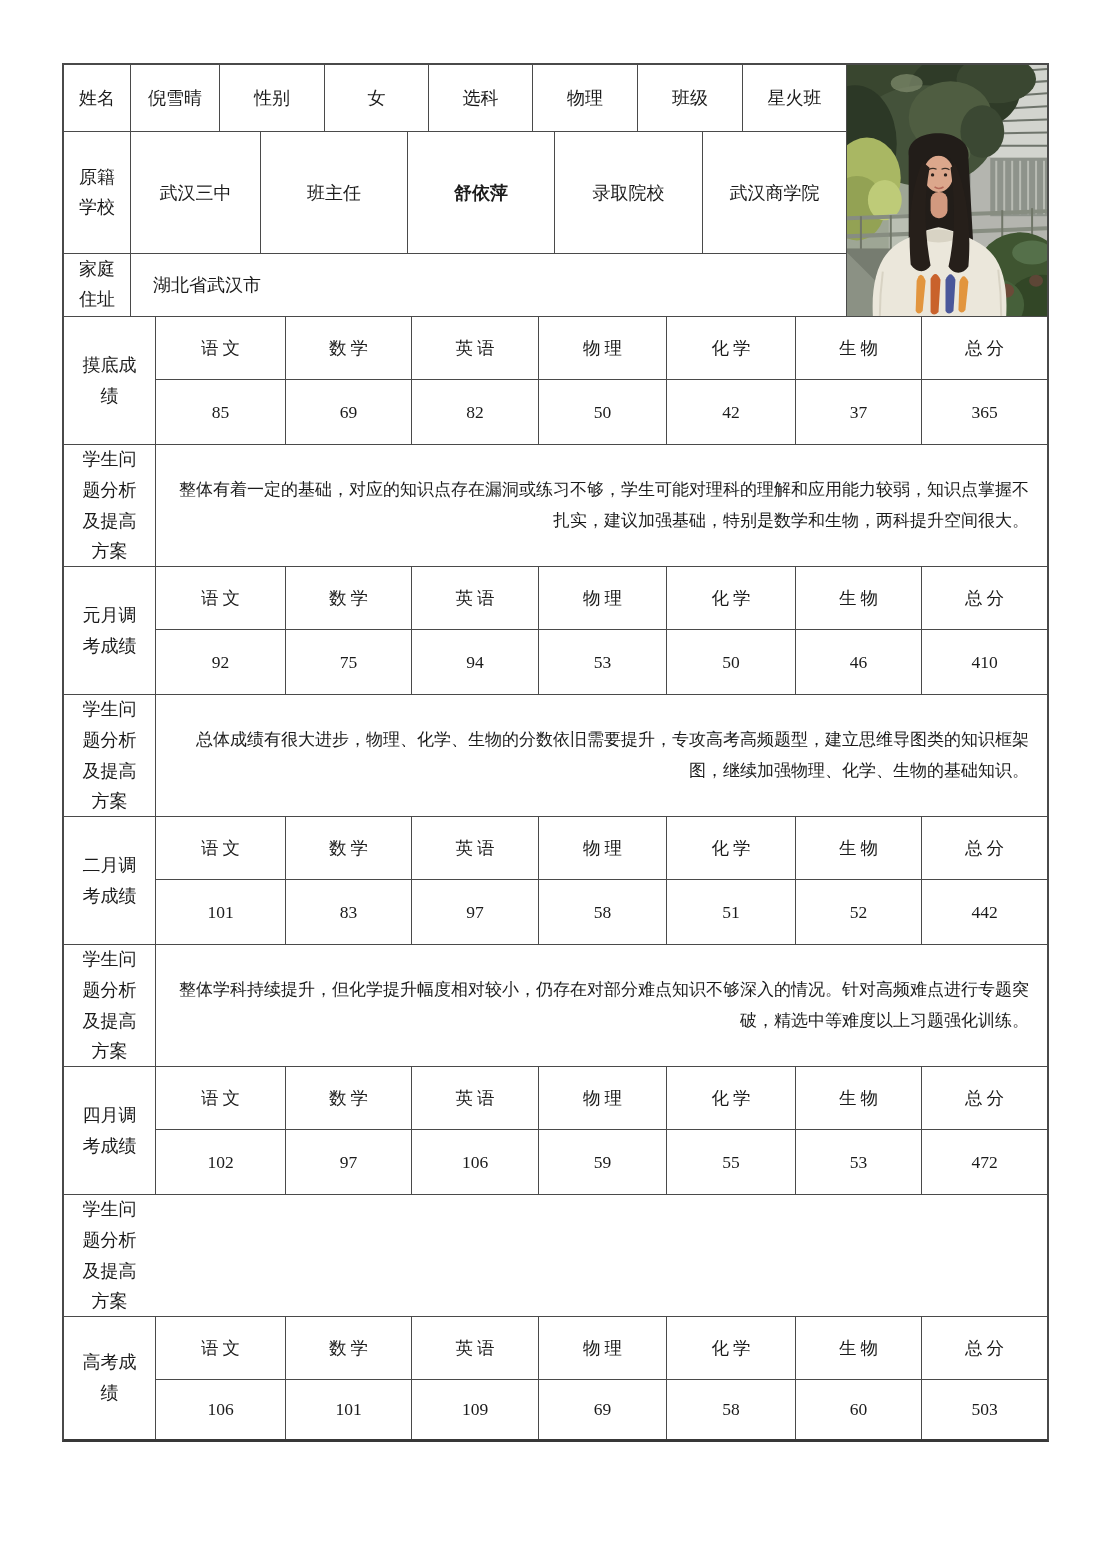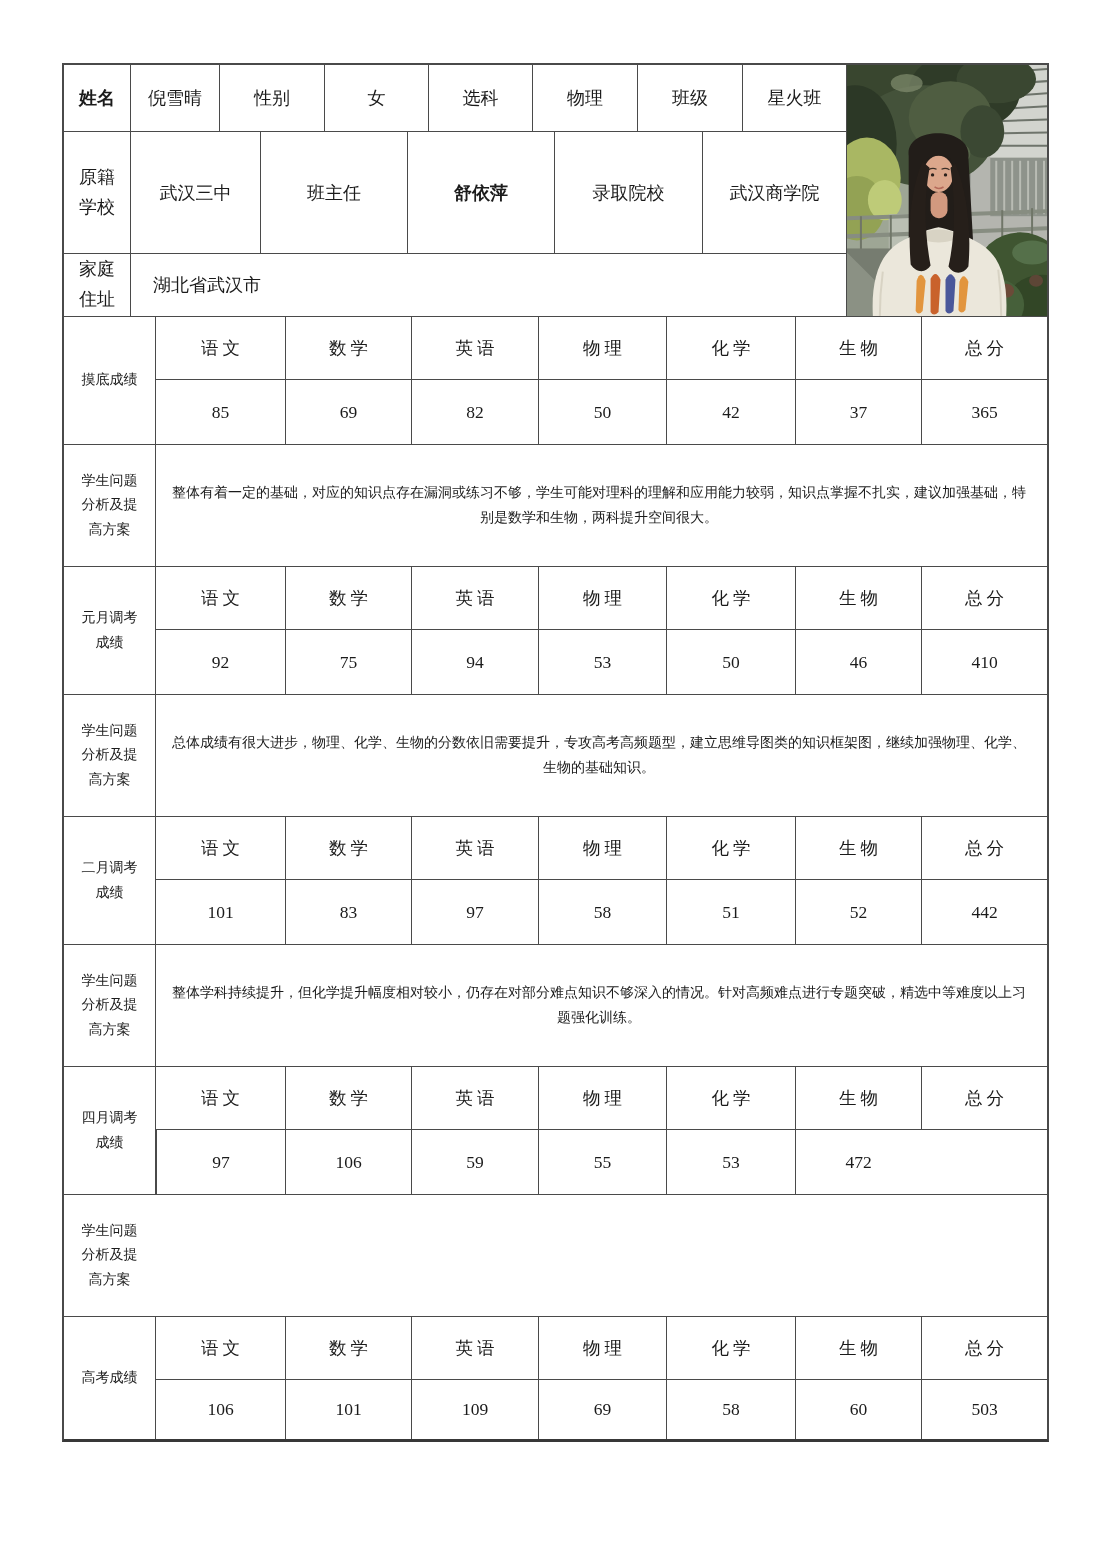--- a/index.html
+++ b/index.html
@@ -19,21 +19,21 @@
     display:flex; align-items:center; justify-content:center;
     text-align:center; font-size:18px; overflow:hidden;
   }
 
   
   .header-area { height:251px; }
   .header-left { width:782px; display:flex; flex-direction:column; }
   .r1 { height:66px; }
   .r2 { height:122px; flex:none; }
   .r3 { flex:1; }
-  .r1 .cell:nth-child(1){ width:66px;font-weight:bold; }
+  .r1 .cell:nth-child(1){ width:66px; }
   .r1 .cell:nth-child(2){ width:89px; }
   .r1 .cell:nth-child(3){ width:105px; }
   .r1 .cell:nth-child(4){ width:104px; }
   .r1 .cell:nth-child(5){ width:104px; }
   .r1 .cell:nth-child(6){ width:105px; }
   .r1 .cell:nth-child(7){ width:105px; }
   .r1 .cell:nth-child(8){ flex:1; }
   .r2 .cell:nth-child(1){ width:66px; }
   .r2 .cell:nth-child(2){ width:130px; }
   .r2 .cell:nth-child(3){ width:147px; }
@@ -44,21 +44,21 @@
   .r3 .cell:nth-child(2){ flex:1; justify-content:flex-start; padding-left:22px; text-align:left; }
   .wrap2 { width:40px; display:inline-block; line-height:1.65; }
   .photo-cell { flex:1; overflow:hidden; }
   .photo-cell svg { display:block; width:100%; height:100%; }
 
   
   .section { width:100%; }
   .score-section { height:128px; }
   .label-cell {
     width:91px; display:flex; align-items:center; justify-content:center;
-    text-align:center; font-size:14px;
+    text-align:center; font-size:18px;
   }
   .label-cell span { display:inline-block; width:58px; line-height:1.72; }
   .sec-body { flex:1; display:flex; flex-direction:column; }
   .subj-row { height:62px; }
   .vals-row { flex:1; }
   .subj-row .cell, .vals-row .cell { font-size:17.5px; }
   .subj-row .cell { letter-spacing:4px; padding-left:4px; }
   .cols7 > .cell:nth-child(1){ width:129px; }
   .cols7 > .cell:nth-child(2){ width:126px; }
   .cols7 > .cell:nth-child(3){ width:127px; }
@@ -66,21 +66,21 @@
   .cols7 > .cell:nth-child(5){ width:129px; }
   .cols7 > .cell:nth-child(6){ width:126px; }
   .cols7 > .cell:nth-child(7){ flex:1; }
 
   
   .analysis-section { height:122px; }
   .analysis-body {
     flex:1; display:flex; align-items:center;
     padding:6px 18px 6px 13px;
   }
-  .analysis-body p { font-size:14px; line-height:1.78; text-align:center; }
+  .analysis-body p { font-size:17px; line-height:1.78; text-align:right; }
 </style>
 </head>
 <body>
 
 <div class="page">
   <div class="doc">
 
     <div class="header-area row">
       <div class="header-left">
         <div class="row r1">
@@ -317,20 +317,21 @@
         <div class="row subj-row cols7">
           <div class="cell">语文</div>
           <div class="cell bl">数学</div>
           <div class="cell bl">英语</div>
           <div class="cell bl">物理</div>
           <div class="cell bl">化学</div>
           <div class="cell bl">生物</div>
           <div class="cell bl">总分</div>
         </div>
         <div class="row vals-row cols7 bt">
+          <div class="cell">102</div>
           <div class="cell bl">97</div>
           <div class="cell bl">106</div>
           <div class="cell bl">59</div>
           <div class="cell bl">55</div>
           <div class="cell bl">53</div>
           <div class="cell bl">472</div>
         </div>
       </div>
     </div>
 

